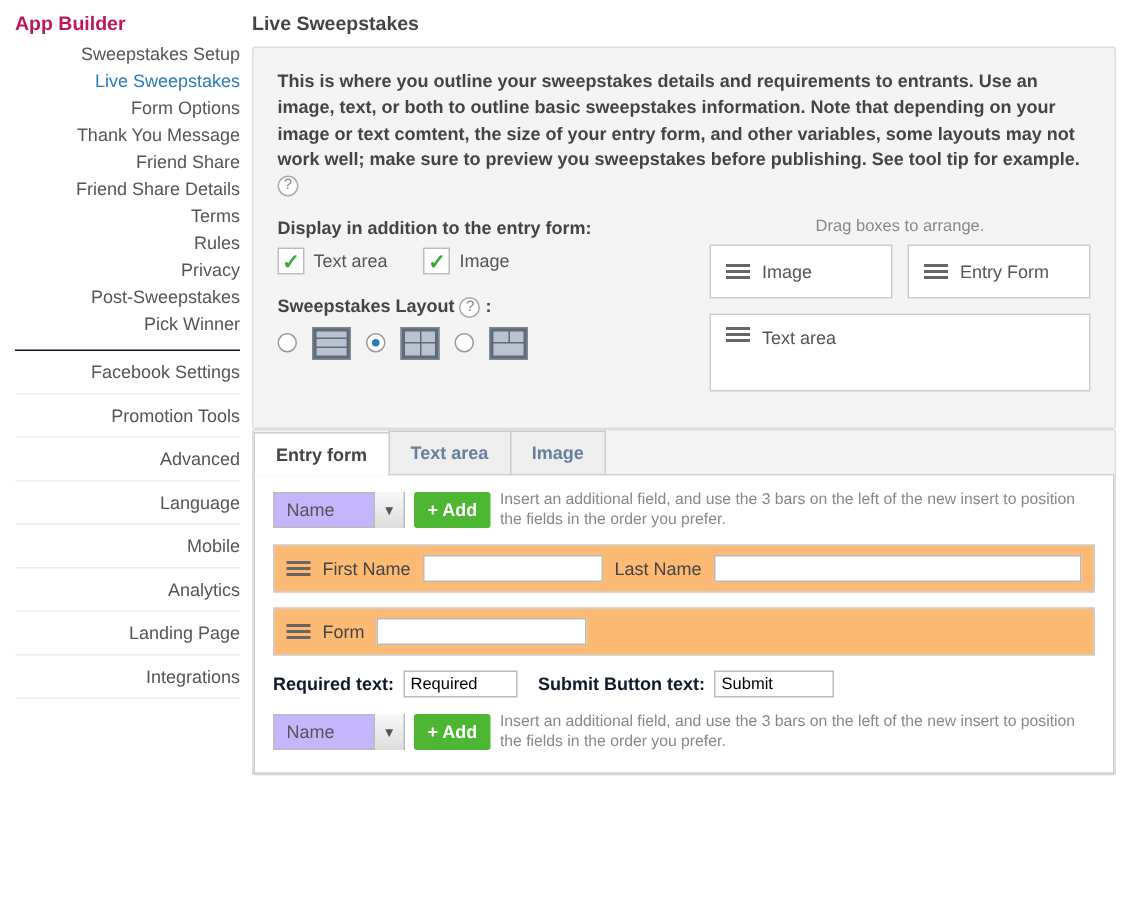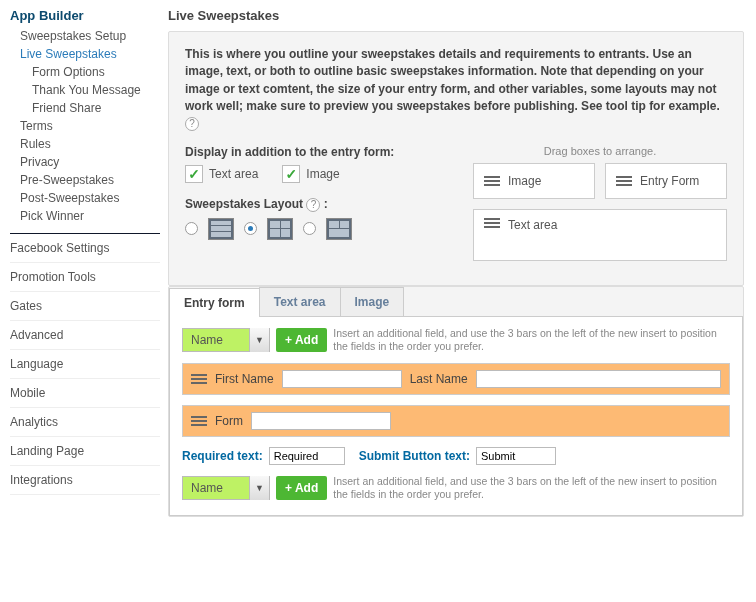--- a/index.html
+++ b/index.html
@@ -1,21 +1,21 @@
 <!DOCTYPE html>
 <html><head>
 <meta charset="utf-8">
 <style>
 * { box-sizing: border-box; margin: 0; padding: 0; }
 body { font-family: Arial, Helvetica, sans-serif; font-size: 12px; color: #555; background: #fff; width: 756px; }
 .container { display: flex; }
 .sidebar { width: 160px; padding: 8px 0 8px 10px; }
-.sidebar h2 { color: #0c4a6e; font-size: 13px; font-weight: bold; margin-bottom: 4px; }
+.sidebar h2 { color: #be185d; font-size: 13px; font-weight: bold; margin-bottom: 4px; }
 .sidebar ul { list-style: none; }
-.sidebar li { padding: 2px 0; color: #555; cursor: pointer; }
+.sidebar li { padding: 2px 0; color: #555; cursor: pointer; text-align: right; }
 .sidebar .sub1 { padding-left: 10px; }
 .sidebar .sub2 { padding-left: 22px; }
 .sidebar .active { color: #2b7bb9; }
 .main-nav { list-style: none; margin-top: 8px; border-top: 1px solid #0f172a; }
 .main-nav li { padding: 7px 0; border-bottom: 1px solid #eee; color: #555; cursor: pointer; }
 .content { flex: 1; padding: 8px 12px 12px 8px; min-width: 0; }
 .content h1 { font-size: 13px; font-weight: bold; color: #444; margin-bottom: 8px; }
 .panel { background: #f4f4f4; border: 1px solid #ddd; padding: 14px 16px; border-radius: 2px; }
 .panel .desc { font-weight: bold; color: #444; line-height: 1.45; margin-bottom: 12px; }
 .help { display:inline-block; width:14px; height:14px; border:1px solid #aaa; border-radius:50%; text-align:center; line-height:12px; font-size:10px; color:#888; font-weight:normal; background:#fff; vertical-align:middle; cursor:pointer; }
@@ -36,53 +36,52 @@
 .drag-hint { color:#888; text-align:center; font-size:11px; margin-bottom:6px; }
 .drop-row { display:flex; gap:10px; margin-bottom:10px; }
 .drop-box { flex:1; background:#fff; border:1px solid #ccc; padding:8px 10px; display:flex; align-items:center; gap:8px; min-height:36px; cursor:move; }
 .bars { width:16px; display:flex; flex-direction:column; gap:2px; }
 .bars span { height:2px; background:#666; }
 .tabs { display:flex; border-bottom:1px solid #ccc; }
 .tab { padding:7px 14px; border:1px solid #ccc; border-bottom:none; background:#eee; color:#667f9b; font-weight:bold; cursor:pointer; font-size:12px; margin-right:-1px; }
 .tab.active { background:#fff; color:#444; position:relative; top:1px; }
 .tab-body { border:1px solid #ccc; border-top:none; padding:10px 12px 14px; background:#fff; }
 .field-row { display:flex; align-items:center; gap:6px; margin-bottom:10px; }
-.select { display:flex; align-items:center; border:1px solid #bbb; background:#bef264; height:24px; cursor:pointer; }
+.select { display:flex; align-items:center; border:1px solid #bbb; background:#c4b5fd; height:24px; cursor:pointer; }
 .select span:first-child { padding:0 26px 0 8px; }
 .select .arrow { width:20px; height:24px; background:linear-gradient(#f8f8f8,#ddd); border-left:1px solid #bbb; display:flex; align-items:center; justify-content:center; font-size:9px; color:#555; }
 .add-btn { background:#4db733; color:#fff; border:none; padding:5px 9px; font-size:12px; font-weight:bold; cursor:pointer; border-radius:2px; }
 .hint { font-size:10.5px; color:#888; line-height:1.25; flex:1; }
 .input-row { border:1px solid #ccc; background:#fdba74; padding:6px 8px; display:flex; align-items:center; gap:8px; margin-bottom:10px; }
 .txtinput { border:1px solid #bbb; height:18px; padding:0 4px; font-size:11px; }
 .lbl { font-size:12px; color:#444; }
-.bold { font-weight:bold; color:#0369a1; }
+.bold { font-weight:bold; color:#0f172a; }
 </style>
 </head>
 <body>
 
 <div class="container">
   <aside class="sidebar">
     <h2>App Builder</h2>
     <ul id="tree">
         <li class="sub1">Sweepstakes Setup</li>
         <li class="sub1 active">Live Sweepstakes</li>
         <li class="sub2">Form Options</li>
         <li class="sub2">Thank You Message</li>
         <li class="sub2">Friend Share</li>
+        <li class="sub2">Friend Share Details</li>
         <li class="sub1">Terms</li>
         <li class="sub1">Rules</li>
         <li class="sub1">Privacy</li>
-        <li class="sub1">Pre-Sweepstakes</li>
         <li class="sub1">Post-Sweepstakes</li>
         <li class="sub1">Pick Winner</li>
       </ul>
     <ul class="main-nav" id="mainnav">
         <li>Facebook Settings</li>
         <li>Promotion Tools</li>
-        <li>Gates</li>
         <li>Advanced</li>
         <li>Language</li>
         <li>Mobile</li>
         <li>Analytics</li>
         <li>Landing Page</li>
         <li>Integrations</li>
       </ul>
   </aside>
 
   <main class="content">

